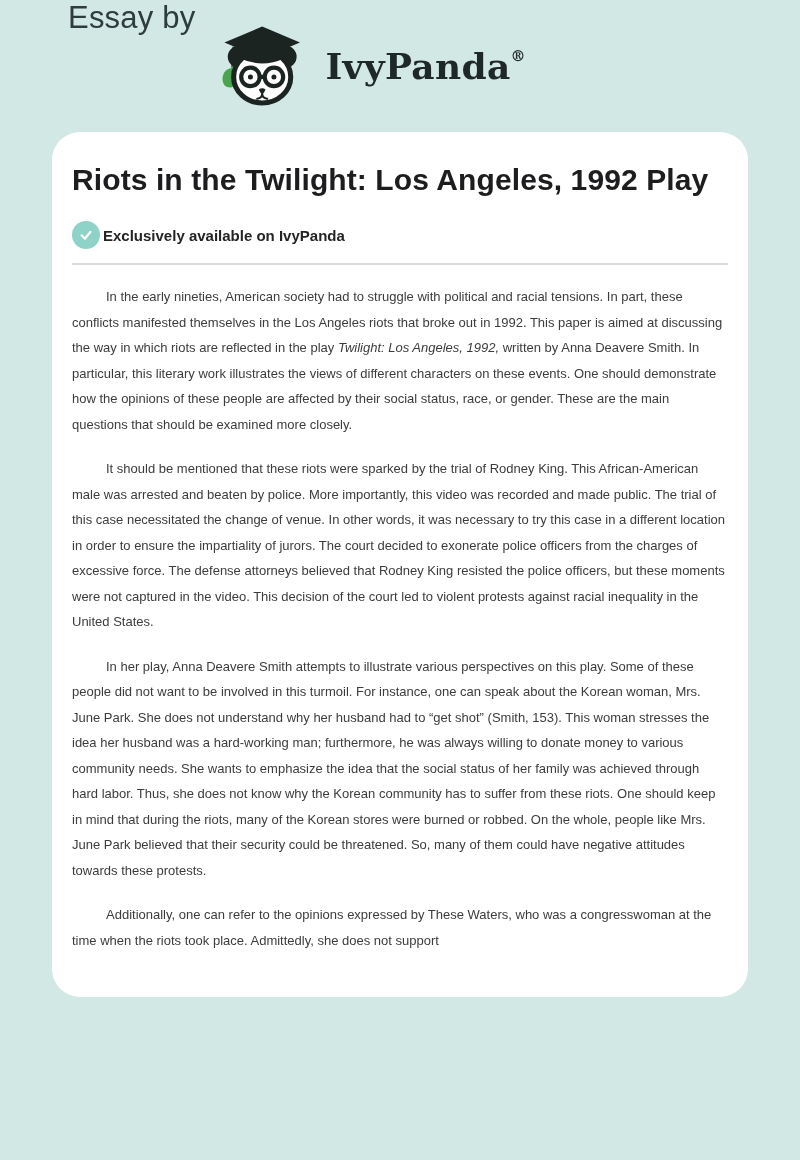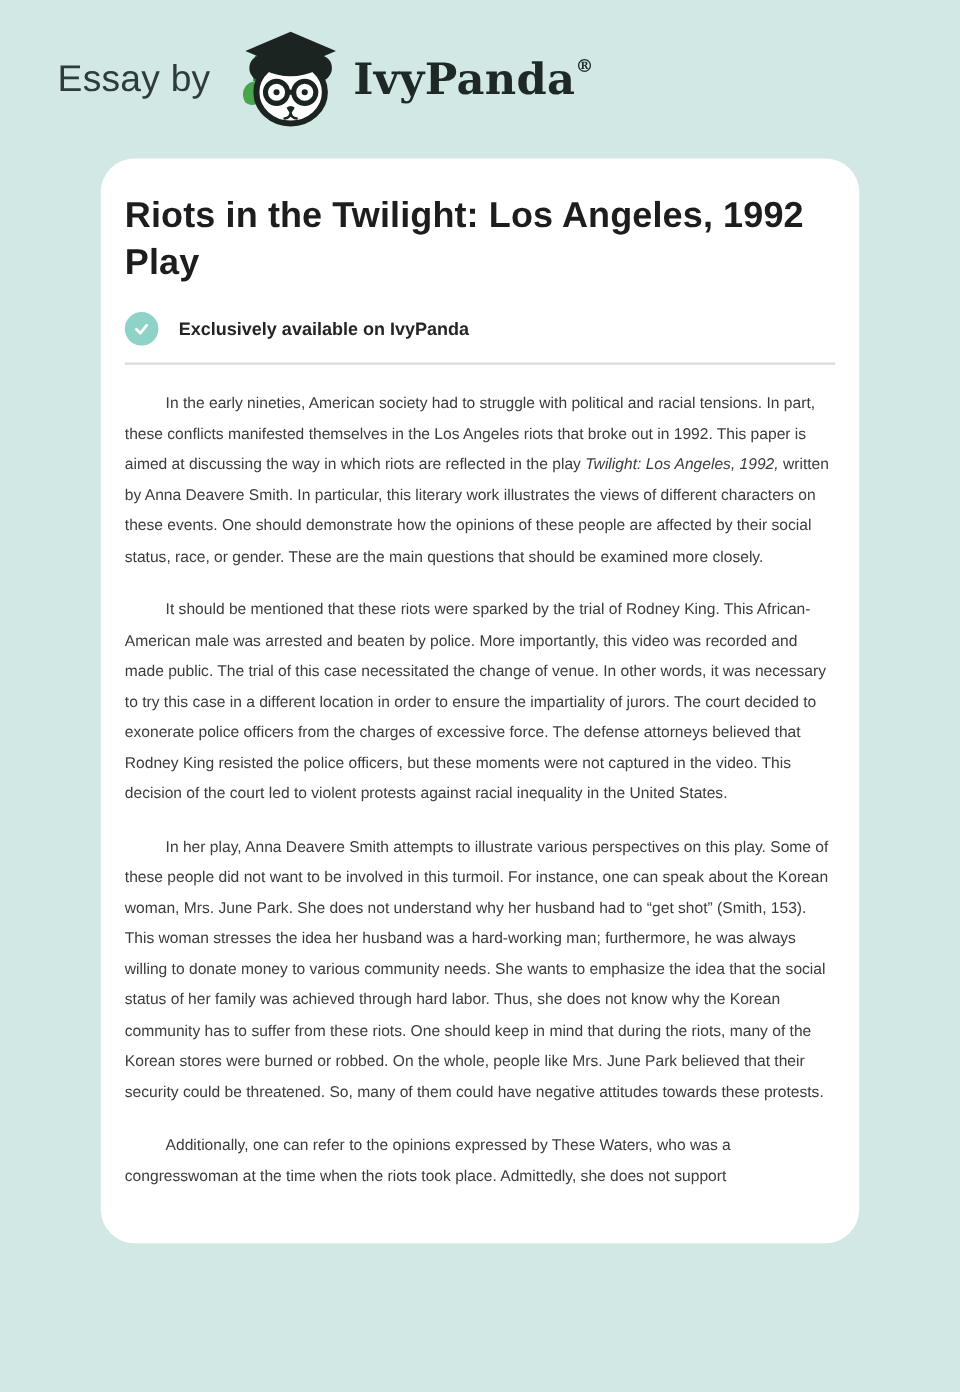--- a/index.html
+++ b/index.html
@@ -10,70 +10,69 @@
     width: 800px;
     min-height: 1160px;
     background: #d2e8e4;
     font-family: "Liberation Sans", sans-serif;
     -webkit-font-smoothing: antialiased;
   }
   
   .site-header {
     height: 132px;
     display: flex;
-    align-items: center;
-    padding-left: 48px;
+    padding-left: 68px;
     box-sizing: border-box;
     gap: 16px;
   }
   .essay-by {
     font-size: 31px;
     color: #2e3c3e;
     letter-spacing: 0.2px;
   }
   .logo-wrap {
     display: flex;
     align-items: center;
-    gap: 9px;
+    gap: 20px;
     cursor: pointer;
   }
   .brand {
     font-family: "DejaVu Serif", "Liberation Serif", serif;
     font-weight: bold;
     font-size: 36px;
     color: #1e2826;
     letter-spacing: 0.3px;
     line-height: 1;
   }
   .brand .reg {
     font-size: 15px;
     vertical-align: 18px;
     font-weight: bold;
   }
   
   .card {
-    width: 632px;
+    width: 696px;
     margin: 0 auto 48px auto;
     background: #ffffff;
     border-radius: 28px;
     padding: 28px 20px 44px 20px;
     box-sizing: border-box;
   }
   h1.page-title {
     margin: 0;
     font-size: 30px;
     line-height: 39px;
     font-weight: bold;
     color: #1d1d1f;
     letter-spacing: 0.1px;
   }
   .avail-row {
     display: flex;
     align-items: center;
-    gap: 17px;
+    gap: 3px;
     margin-top: 22px;
   }
   .check-circle {
     width: 28px;
     height: 28px;
     border-radius: 50%;
     background: #8fd2c7;
     display: flex;
     align-items: center;
     justify-content: center;

